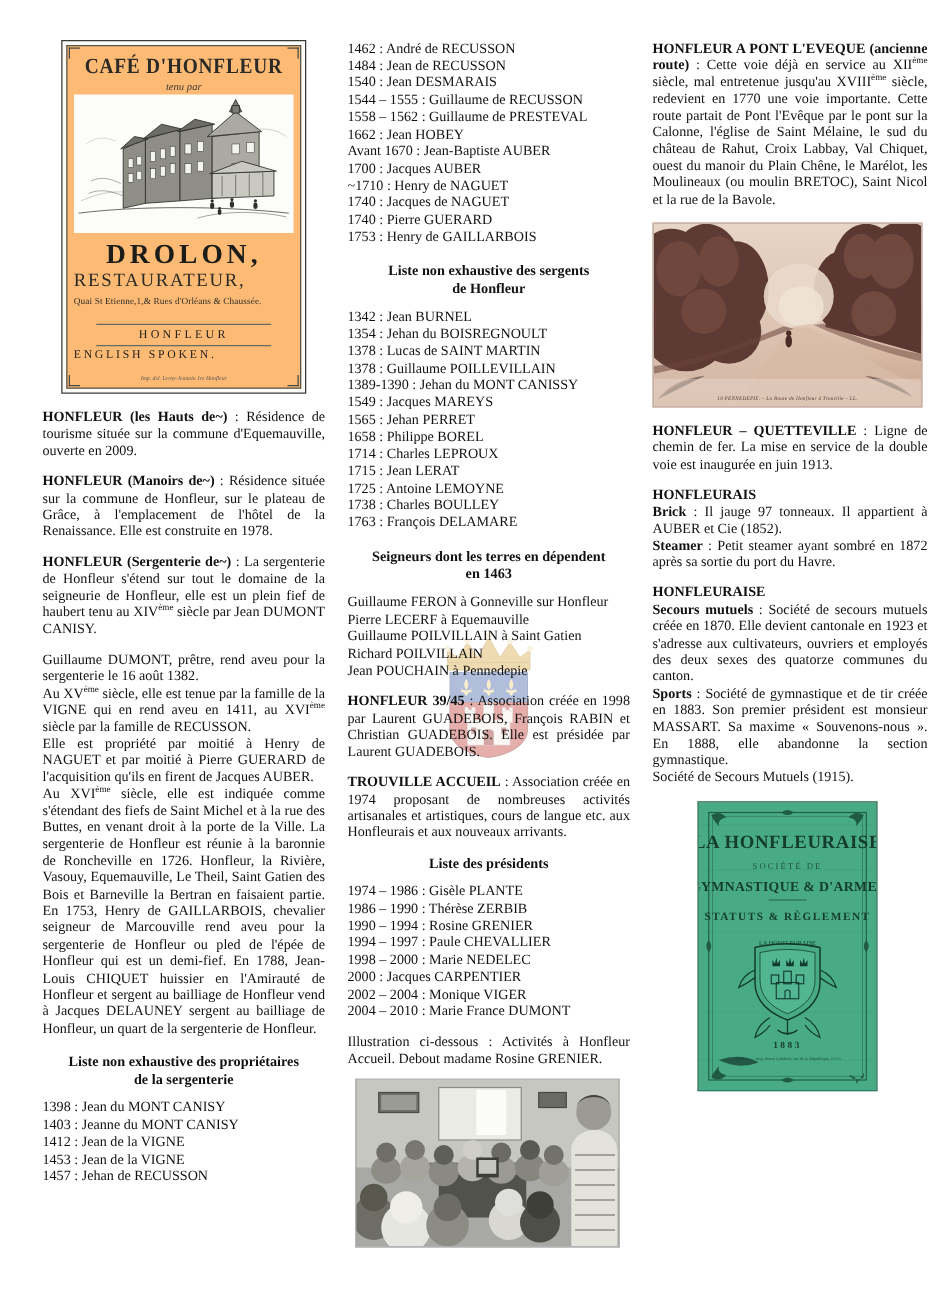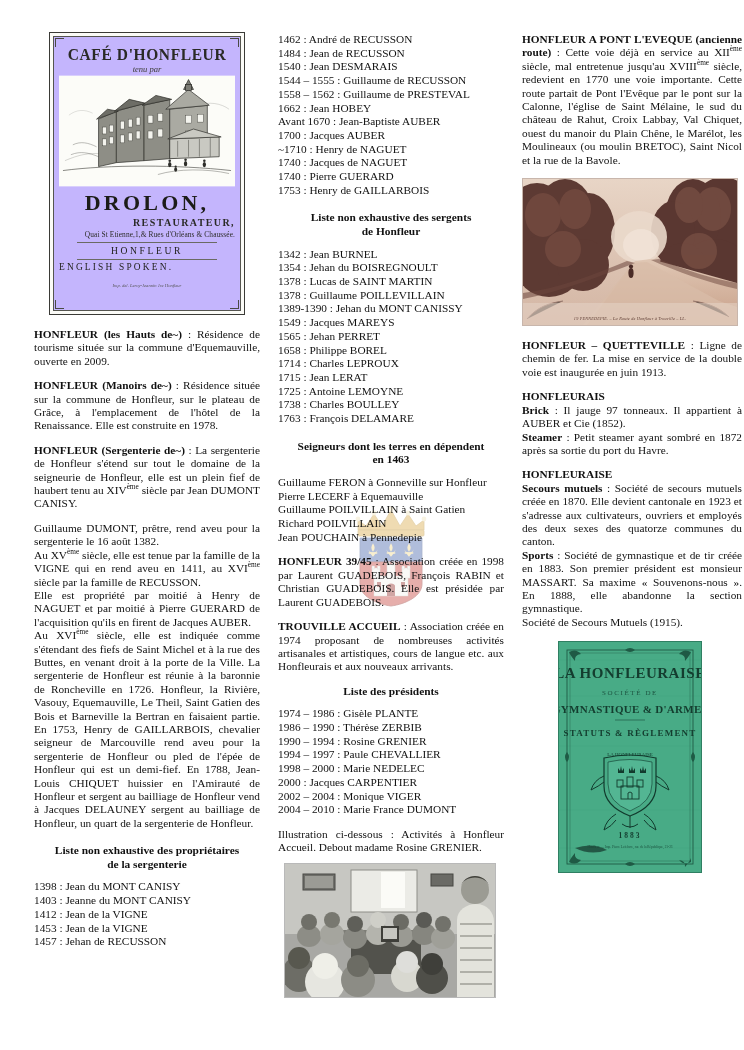--- a/index.html
+++ b/index.html
@@ -59,23 +59,23 @@
     position:relative;
     background:#fbfbf7;
   }
   .ad-outer {
     border:1px solid #3a3a36;
     padding:3px;
     position:relative;
   }
   .ad-inner {
     border:1px solid #55554f;
-    padding:6px 5px 22px 5px;
+    padding:6px 5px 5px 5px;
     position:relative;
-    background:#c4b5fd;
+    background:#fdba74;
   }
   .ad-corner { position:absolute; width:9px; height:9px; }
   .ad-corner::before, .ad-corner::after {
     content:""; position:absolute; background:#4a4a44;
   }
   .ad-corner::before { width:9px; height:1px; top:0; left:0; }
   .ad-corner::after  { width:1px; height:9px; top:0; left:0; }
   .ad-c-tl { top:1px; left:1px; }
   .ad-c-tr { top:1px; right:1px; transform:scaleX(-1); }
   .ad-c-bl { bottom:1px; left:1px; transform:scaleY(-1); }
@@ -99,26 +99,26 @@
   .ad-drolon {
     text-align:center;
     font-size:22px;
     font-weight:bold;
     letter-spacing:3.2px;
     color:#1c1c18;
     margin:3px 0 1px 0;
     font-family:"Liberation Serif", serif;
   }
   .ad-resto {
-    text-align:right; font-size:10px; letter-spacing:1.4px;
-    color:#2a2a26; margin-bottom:2px;font-weight:bold;
+    text-align:left; font-size:15px; letter-spacing:1.4px;
+    color:#2a2a26; margin-bottom:2px;
   }
   .ad-addr {
-    text-align:right; font-size:7.4px; letter-spacing:0.1px;
-    color:#2c2c28; margin-bottom:3px; white-space:nowrap;
+    text-align:left; font-size:7.4px; letter-spacing:0.1px;
+    color:#2c2c28; margin-bottom:14px; white-space:nowrap;
   }
   .ad-city {
     text-align:center; font-size:9.6px; letter-spacing:2.6px;
     color:#22221e; margin-bottom:3px;
   }
   .ad-eng {
     text-align:left; font-size:9.4px; letter-spacing:2.2px;
     color:#22221e; margin-bottom:11px;
   }
   .ad-printer {

